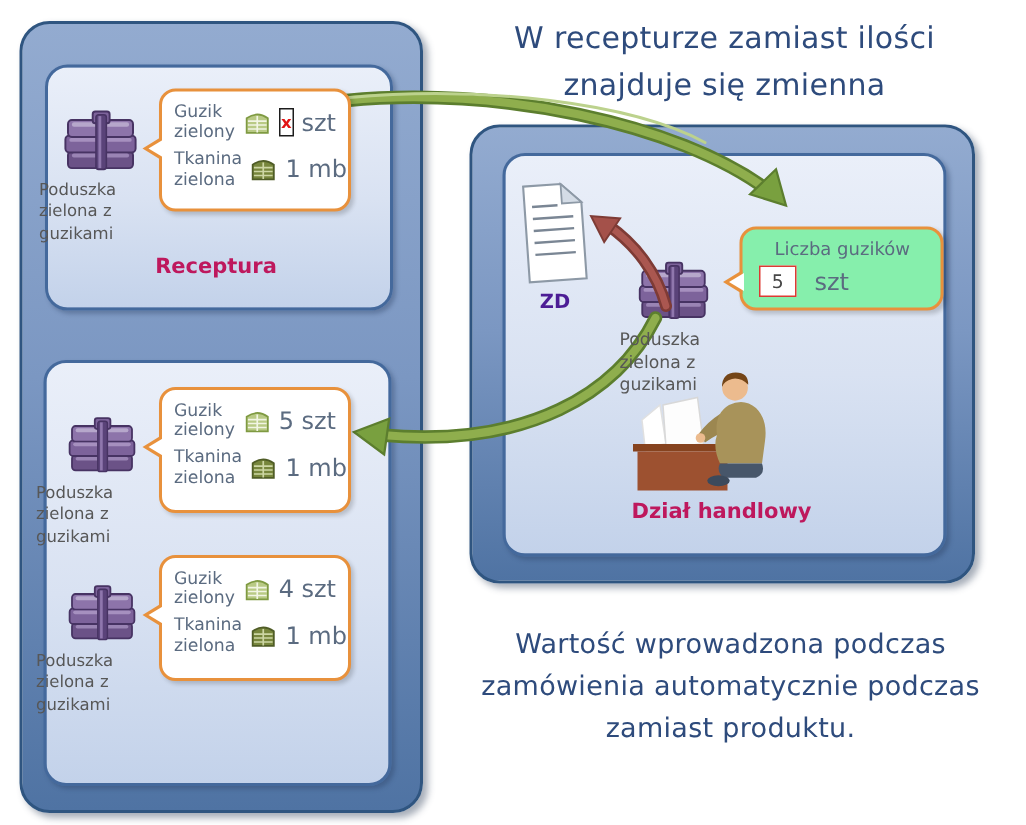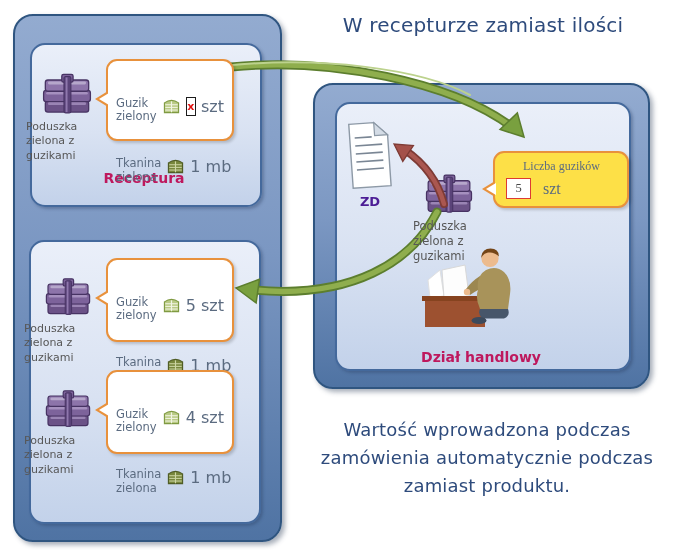--- a/index.html
+++ b/index.html
@@ -26,31 +26,31 @@
     color:#575757;z-index:6;}
 
   
   .callout{position:absolute;background:#ffffff;border:2px solid #e8913c;border-radius:11px;
     z-index:6;box-shadow:2px 2px 3px rgba(0,0,0,.18);}
   .callout::before{content:"";position:absolute;left:-13px;top:38%;
     border:8px solid transparent;border-right:13px solid #e8913c;border-left:0;}
   .callout::after{content:"";position:absolute;left:-9px;top:calc(38% + 2px);
     border:6px solid transparent;border-right:10px solid #ffffff;border-left:0;}
   .bom{display:flex;flex-direction:column;gap:5px;padding:7px 8px;}
-  .bom-row{display:flex;gap:5px;margin-top:29px;}
+  .bom-row{display:flex;align-items:center;gap:5px;}
   .row-name{width:52px;font-size:11.5px;line-height:1.15;color:#5b6b80;}
   .crate{flex:0 0 auto;}
   .qty,.unit{font-size:16px;color:#5b6b80;}
   .xbox{display:inline-flex;align-items:center;justify-content:center;width:18px;height:17px;
     border:1.4px solid #1c1c1c;background:#fff;font-size:11px;font-weight:bold;color:#e21414;}
   .valbox{display:inline-flex;align-items:center;justify-content:center;width:23px;height:19px;
     border:1.6px solid #dd3a33;background:#fff;font-size:12.5px;color:#474747;}
 
-  .var-callout{position:absolute;background:#fde047;border:2px solid #e8913c;border-radius:11px;
-    z-index:6;box-shadow:2px 2px 3px rgba(0,0,0,.18);padding:6px 8px 7px 9px;font-family:Liberation Serif, serif;}
+  .var-callout{position:absolute;background:#86efac;border:2px solid #e8913c;border-radius:11px;
+    z-index:6;box-shadow:2px 2px 3px rgba(0,0,0,.18);padding:6px 8px 7px 9px;}
   .var-callout::before{content:"";position:absolute;left:-13px;top:52%;
     border:8px solid transparent;border-right:13px solid #e8913c;border-left:0;}
   .var-callout::after{content:"";position:absolute;left:-9px;top:calc(52% + 2px);
     border:6px solid transparent;border-right:10px solid #ffffff;border-left:0;}
   .var-label{font-size:12px;color:#5b6b80;text-align:center;margin-bottom:4px;white-space:nowrap;}
   .var-row{display:flex;align-items:center;gap:12px;padding-left:2px;}
 
   
   .doc{position:absolute;z-index:3;}
   .doc-label{position:absolute;text-align:center;font-weight:bold;font-size:13px;color:#4c1d95;z-index:4;}
@@ -91,20 +91,21 @@
         <line x1="3.4" y1="8.2" x2="16.6" y2="8.2" stroke="#cdd6a4" stroke-width="1.1"></line>
         <line x1="3.4" y1="11" x2="16.6" y2="11" stroke="#cdd6a4" stroke-width="1.1"></line>
         <line x1="3.4" y1="13.8" x2="16.6" y2="13.8" stroke="#cdd6a4" stroke-width="1.1"></line>
         <line x1="10" y1="4.6" x2="10" y2="16.2" stroke="#cdd6a4" stroke-width="1.2"></line>
       </symbol>
     </defs>
   </svg>
 
   <div class="big-caption" style="left:318px;top:10px;width:330px;">
     <div>W recepturze zamiast ilości</div>
+    <div>znajduje się zmienna</div>
   </div>
 
   <div class="big-caption" style="left:295px;top:416px;width:384px;font-size:18px;">
     <div>Wartość wprowadzona podczas</div>
     <div>zamówienia automatycznie podczas</div>
     <div>zamiast produktu.</div>
   </div>
 
   <div class="outer-panel" style="left:13px;top:14px;width:265px;height:524px;"></div>
 
@@ -183,21 +184,21 @@
             <use href="#sym-crate-dark"></use>
           </svg>
         <span class="qty">1</span>
         <span class="unit">mb</span>
       </div>
     </div>
   </div>
 
   <div class="outer-panel" style="left:313px;top:83px;width:333px;height:302px;"></div>
   <div class="inner-panel" style="left:335px;top:102px;width:292px;height:265px;"></div>
-  <div class="panel-title" style="left:335px;top:349px;width:292px;text-align:center;">Dział handlowy</div>
+  <div class="panel-title" style="left:335px;top:333px;width:292px;text-align:center;">Dział handlowy</div>
 
   <svg class="doc" style="left:348px;top:121px;" width="44" height="70" viewBox="0 0 44 70">
     <g transform="rotate(-4 22 35)">
       <path d="M3,2 L28,2 L41,15 L41,66 L3,66 Z" fill="#ffffff" stroke="#8d99a6" stroke-width="1.4"></path>
       <path d="M28,2 L28,15 L41,15 Z" fill="#d4dce6" stroke="#8d99a6" stroke-width="1.2"></path>
       <line x1="8" y1="16" x2="25" y2="16" stroke="#7a8694" stroke-width="1.6"></line>
       <line x1="8" y1="24" x2="35" y2="24" stroke="#7a8694" stroke-width="1.6"></line>
       <line x1="8" y1="32" x2="35" y2="32" stroke="#7a8694" stroke-width="1.6"></line>
       <line x1="8" y1="40" x2="35" y2="40" stroke="#7a8694" stroke-width="1.6"></line>
       <line x1="8" y1="48" x2="35" y2="48" stroke="#7a8694" stroke-width="1.6"></line>

